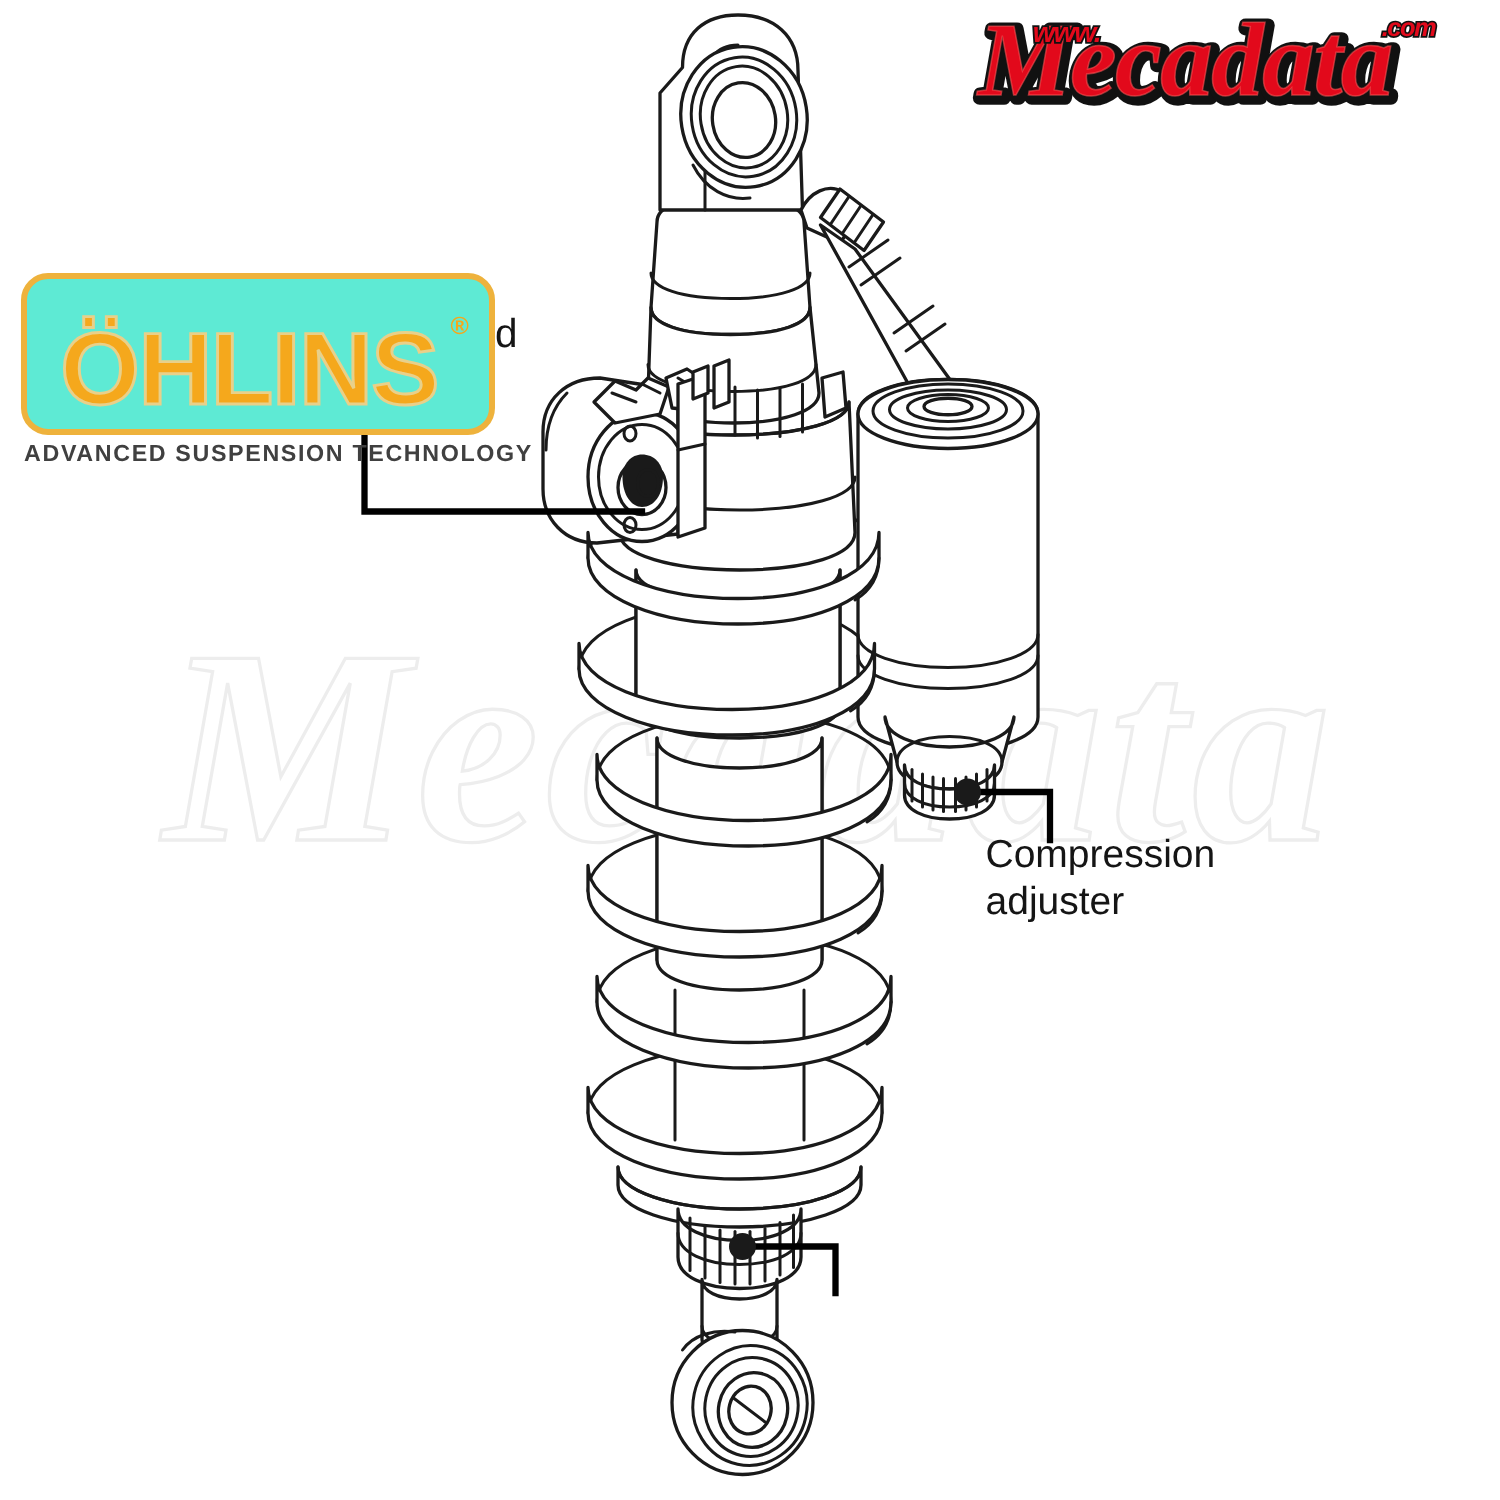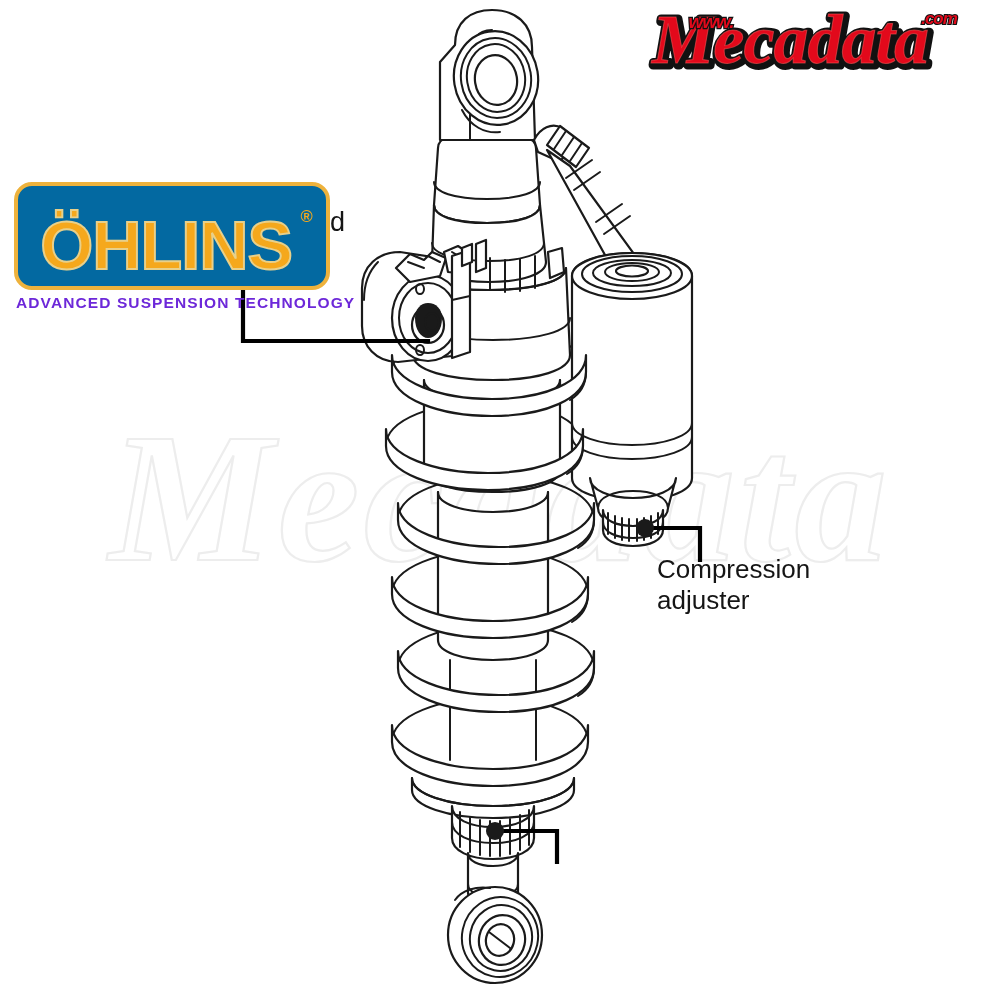--- a/index.html
+++ b/index.html
@@ -33,21 +33,21 @@
     position: absolute;
     left: 14px;
     top: 182px;
     width: 320px;
     height: 140px;
   }
   #ohlins-plate {
     position: relative;
     width: 316px;
     height: 108px;
-    background: #0369a1;
+    background: #5eead4;
     border: 4px solid #eeb23c;
     border-radius: 18px;
     box-sizing: border-box;
   }
   #ohlins-wordmark {
     position: absolute;
     left: 0; right: 0;
     top: 6px;
     height: 94px;
   }
@@ -55,21 +55,21 @@
   #ohlins-tagline {
     position: absolute;
     left: 2px;
     top: 112px;
     width: 316px;
     text-align: center;
     font-family: "Liberation Sans", sans-serif;
     font-weight: bold;
     font-size: 15.5px;
     letter-spacing: 1.1px;
-    color: #6d28d9;
+    color: #404040;
     white-space: nowrap;
   }
 
   
   #watermark {
     position: absolute;
     left: 0;
     top: 420px;
     width: 1000px;
     height: 190px;

